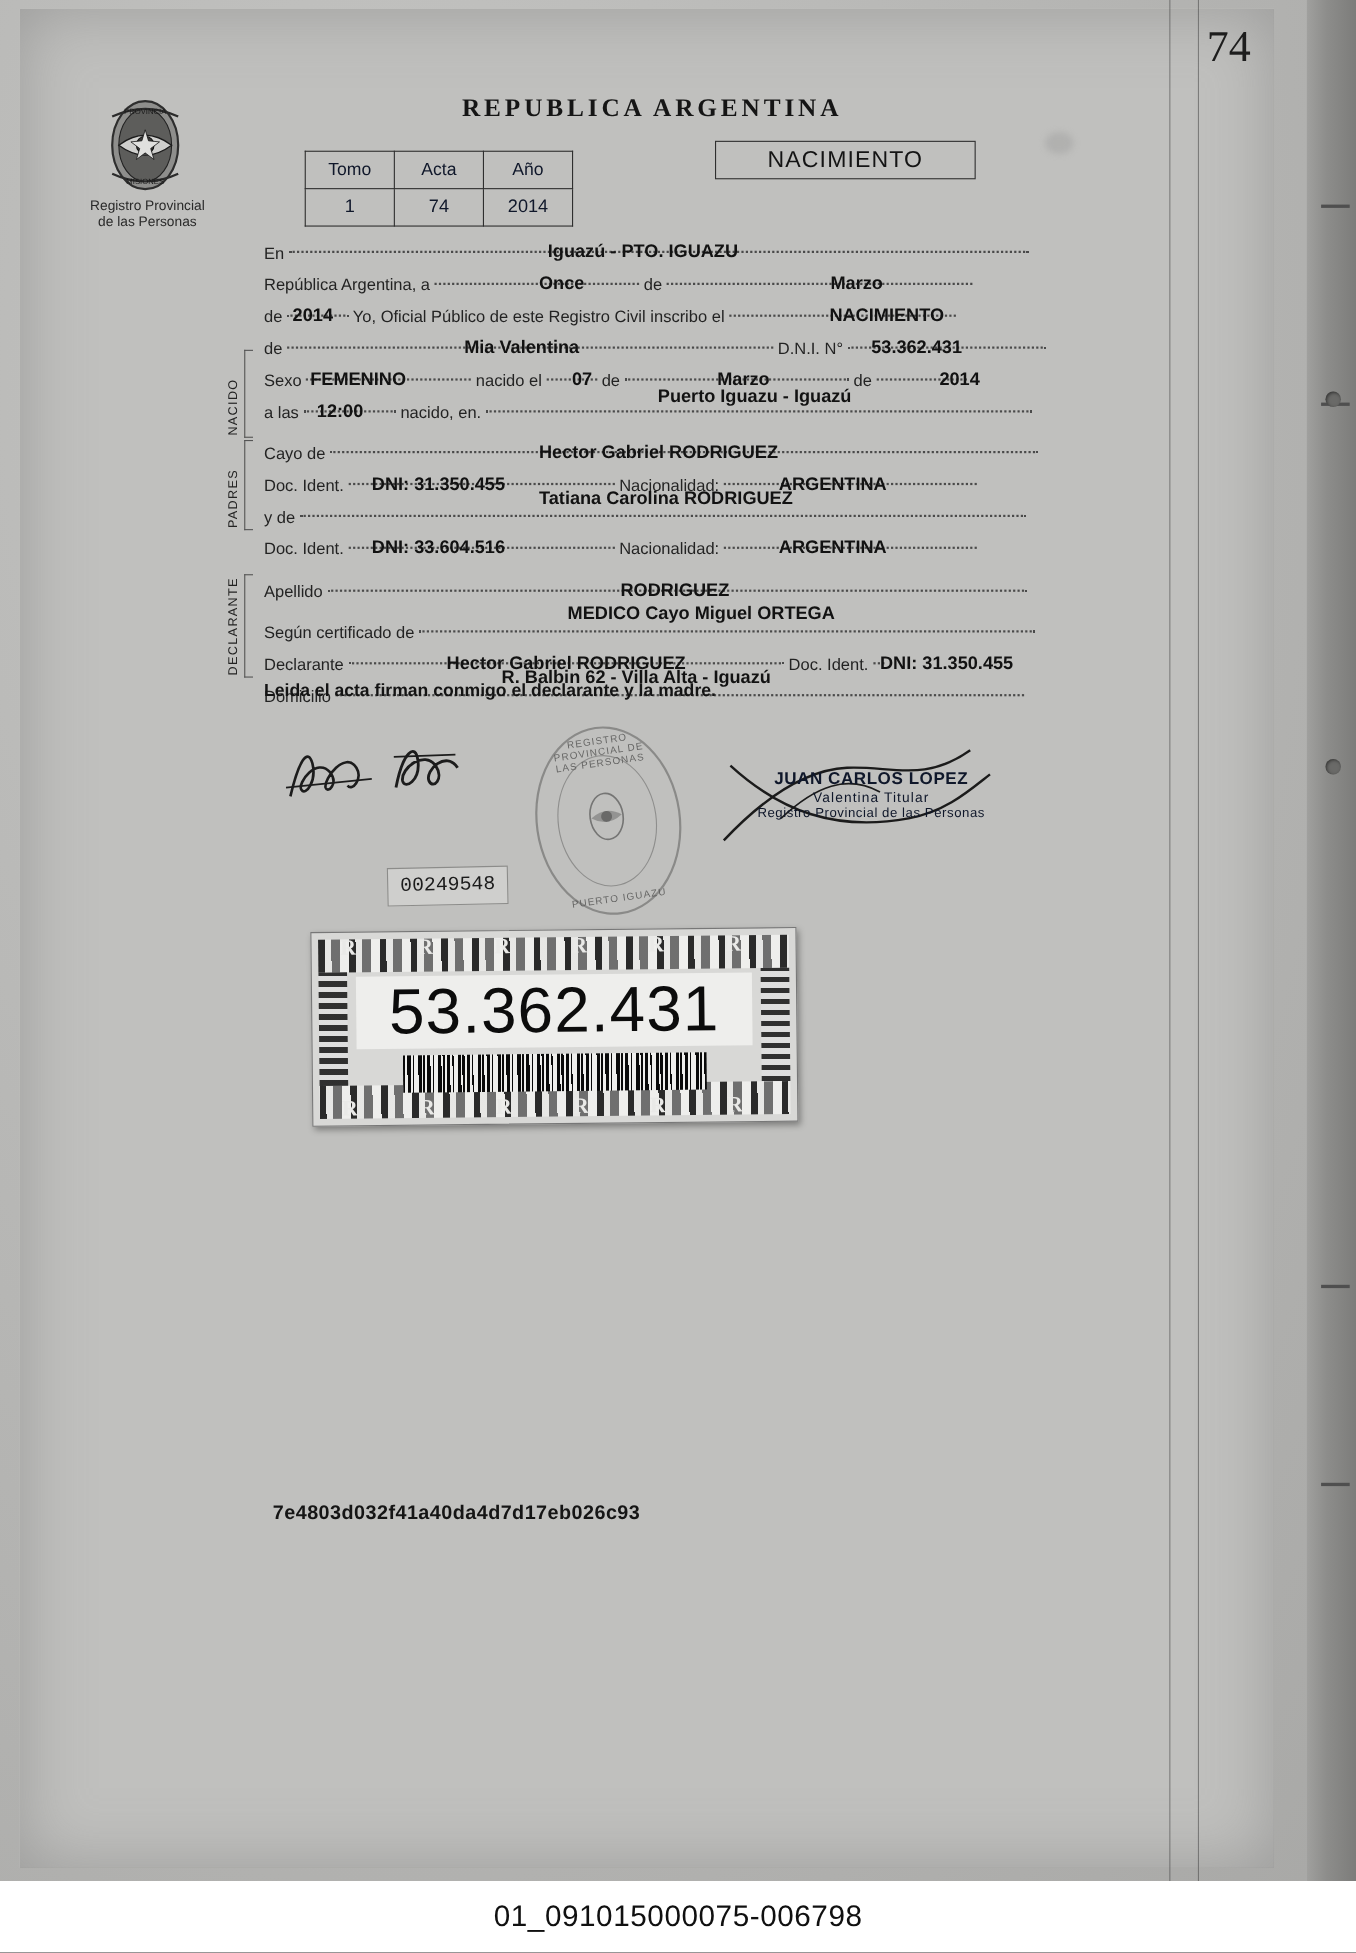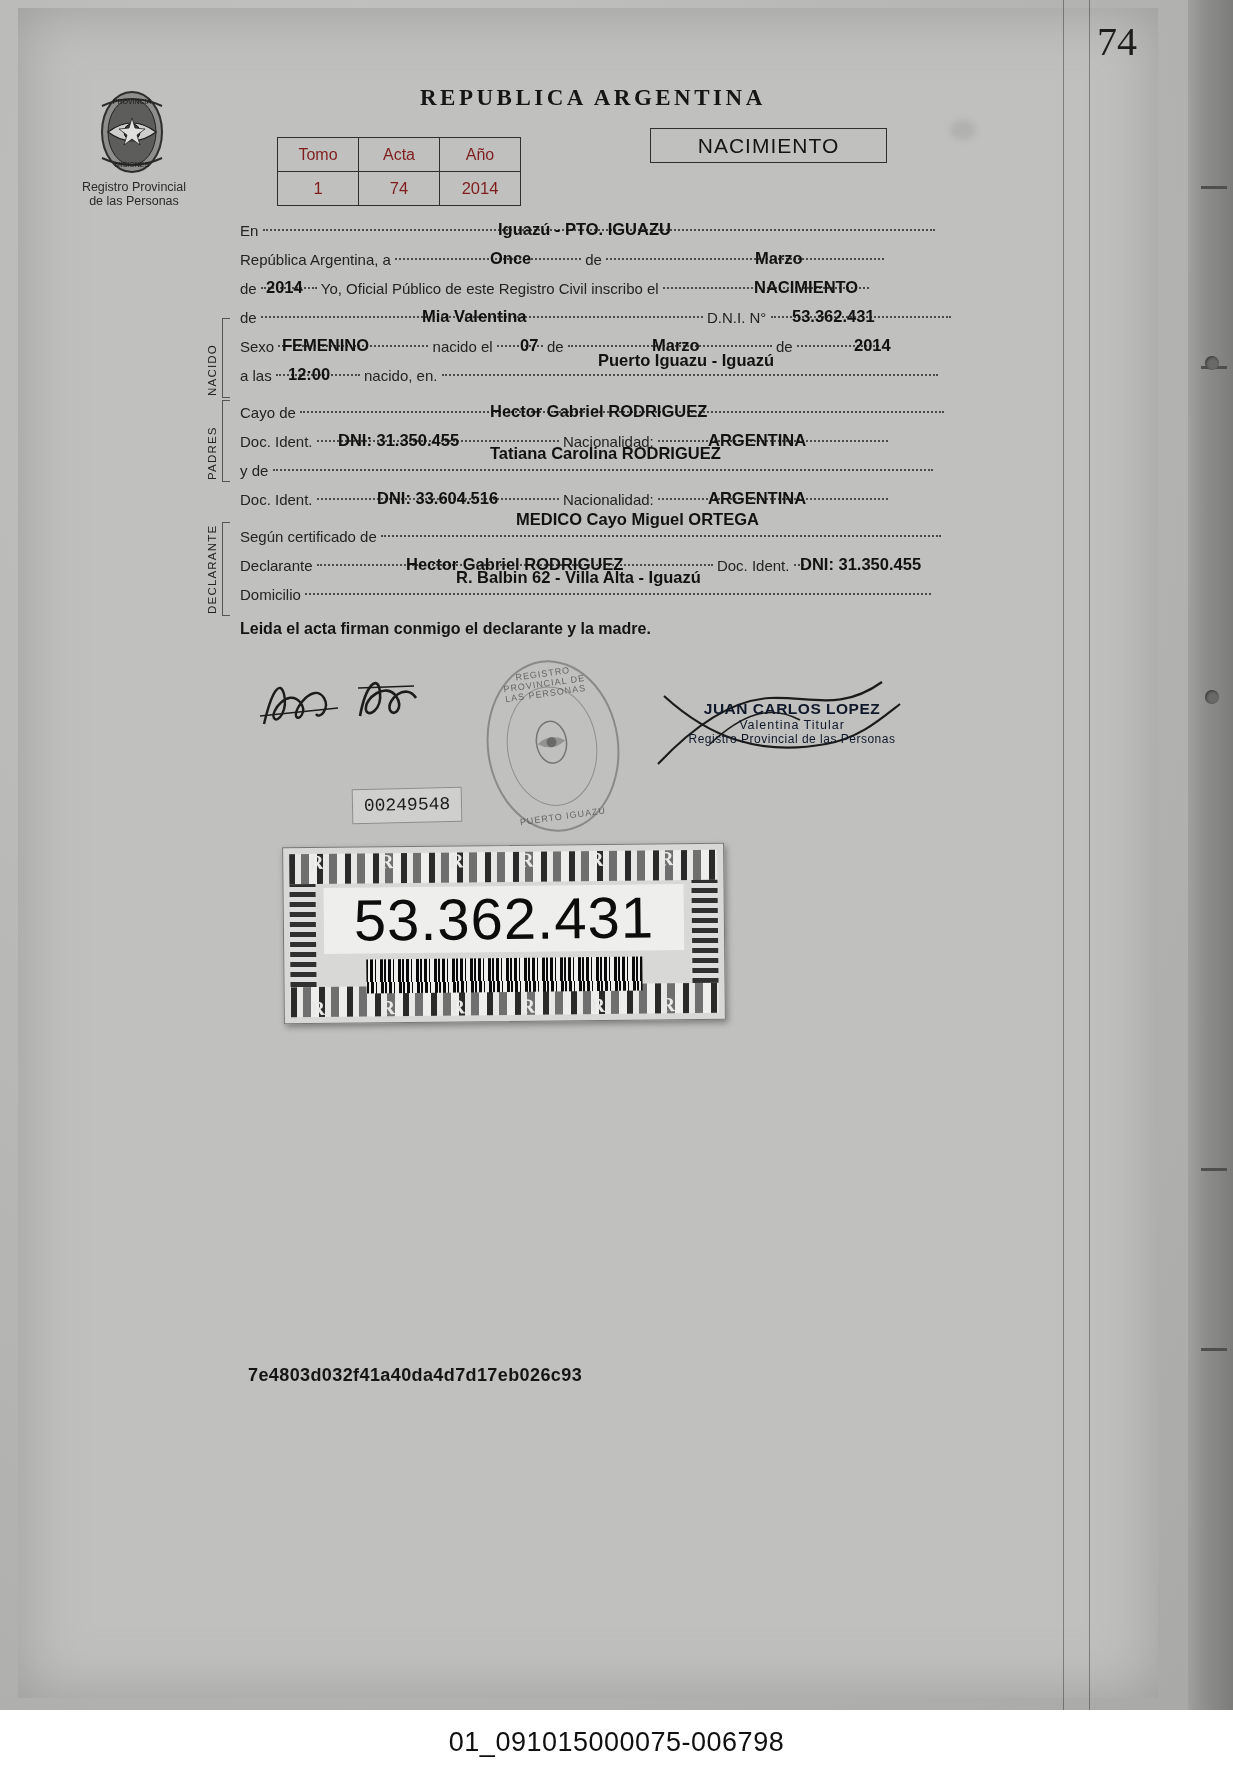--- a/index.html
+++ b/index.html
@@ -135,21 +135,21 @@
     left: 277px;
     top: 137px;
     border-collapse: collapse;
   }
   .tbl td {
     border: 1.3px solid #2f2f2f;
     width: 78px;
     height: 31px;
     text-align: center;
     font-size: 16px;
-    color: #7f1d1d;
+    color: #0f172a;
   }
   .tbl td.v { font-size: 16.5px; }
 
   .nacimiento-box {
     position: absolute;
     left: 650px;
     top: 128px;
     width: 235px;
     height: 33px;
     border: 1.4px solid #2f2f2f;
@@ -510,24 +510,29 @@
       <span class="lbl">y de</span>
       <span class="dots" style="width:660px;"></span>
       <span class="fill" style="left:250px; top:-18px;">Tatiana Carolina RODRIGUEZ</span>
     </div>
 
     <div class="row">
       <span class="lbl">Doc. Ident.</span>
       <span class="dots" style="width:242px;"></span>
       <span class="lbl">Nacionalidad:</span>
       <span class="dots" style="width:230px;"></span>
-      <span class="fill" style="left:98px;margin-left:39px;">DNI: 33.604.516</span>
+      <span class="fill" style="left:98px;">DNI: 33.604.516</span>
       <span class="fill" style="left:468px;">ARGENTINA</span>
     </div>
 
+    <div class="row" style="margin-top:10px;">
+      <span class="lbl">Apellido</span>
+      <span class="dots" style="width:636px;"></span>
+      <span class="fill" style="left:324px;">RODRIGUEZ</span>
+    </div>
 
     <div class="row" style="margin-top:8px;">
       <span class="lbl">Según certificado de</span>
       <span class="dots" style="width:560px;"></span>
       <span class="fill" style="left:252px; top:-18px;margin-left:24px;">MEDICO Cayo Miguel ORTEGA</span>
     </div>
 
     <div class="row">
       <span class="lbl">Declarante</span>
       <span class="dots" style="width:396px;"></span>

